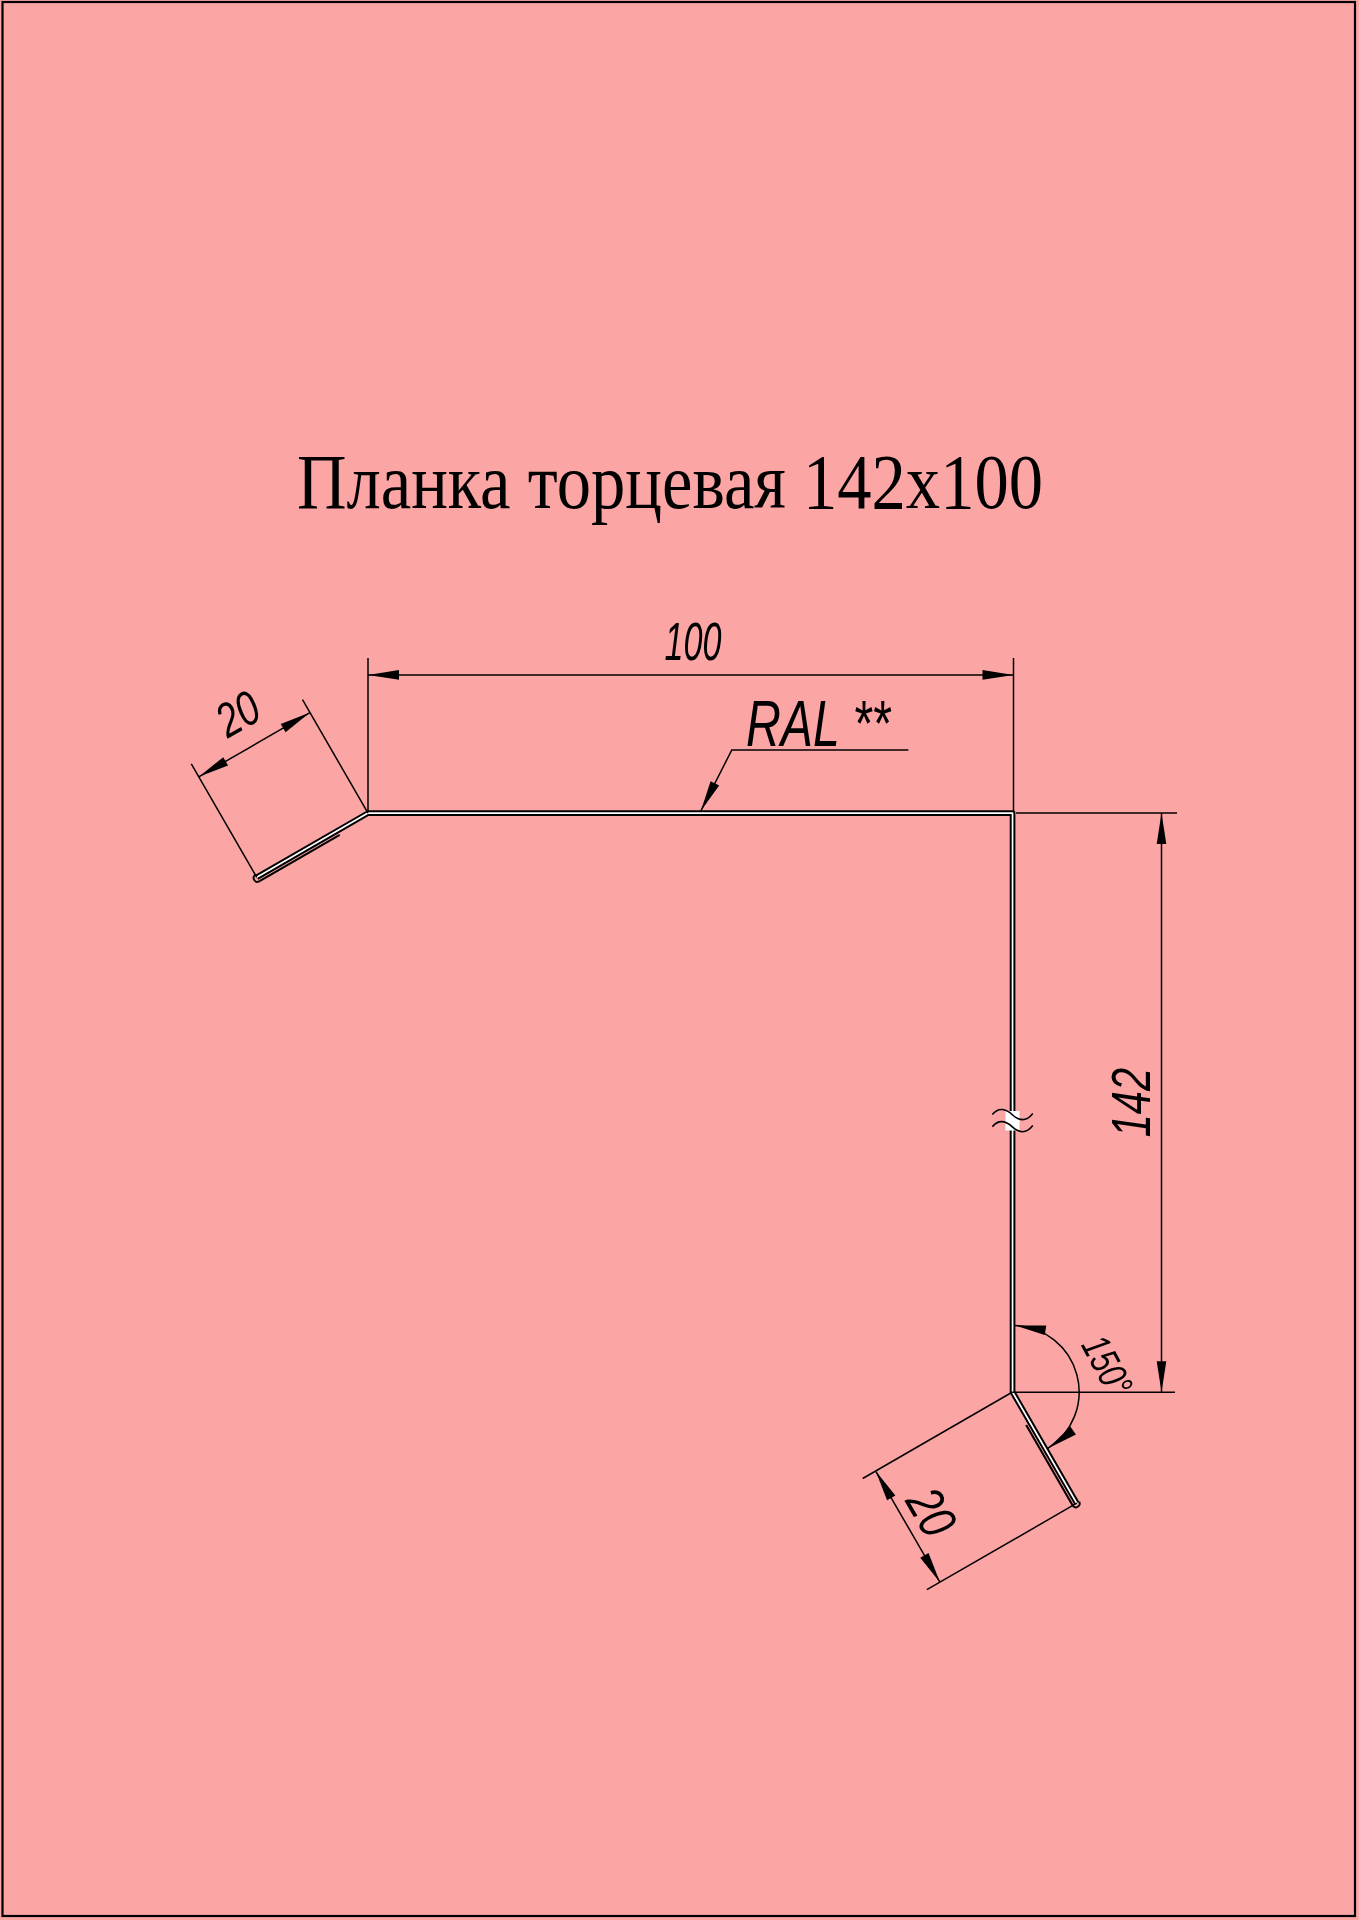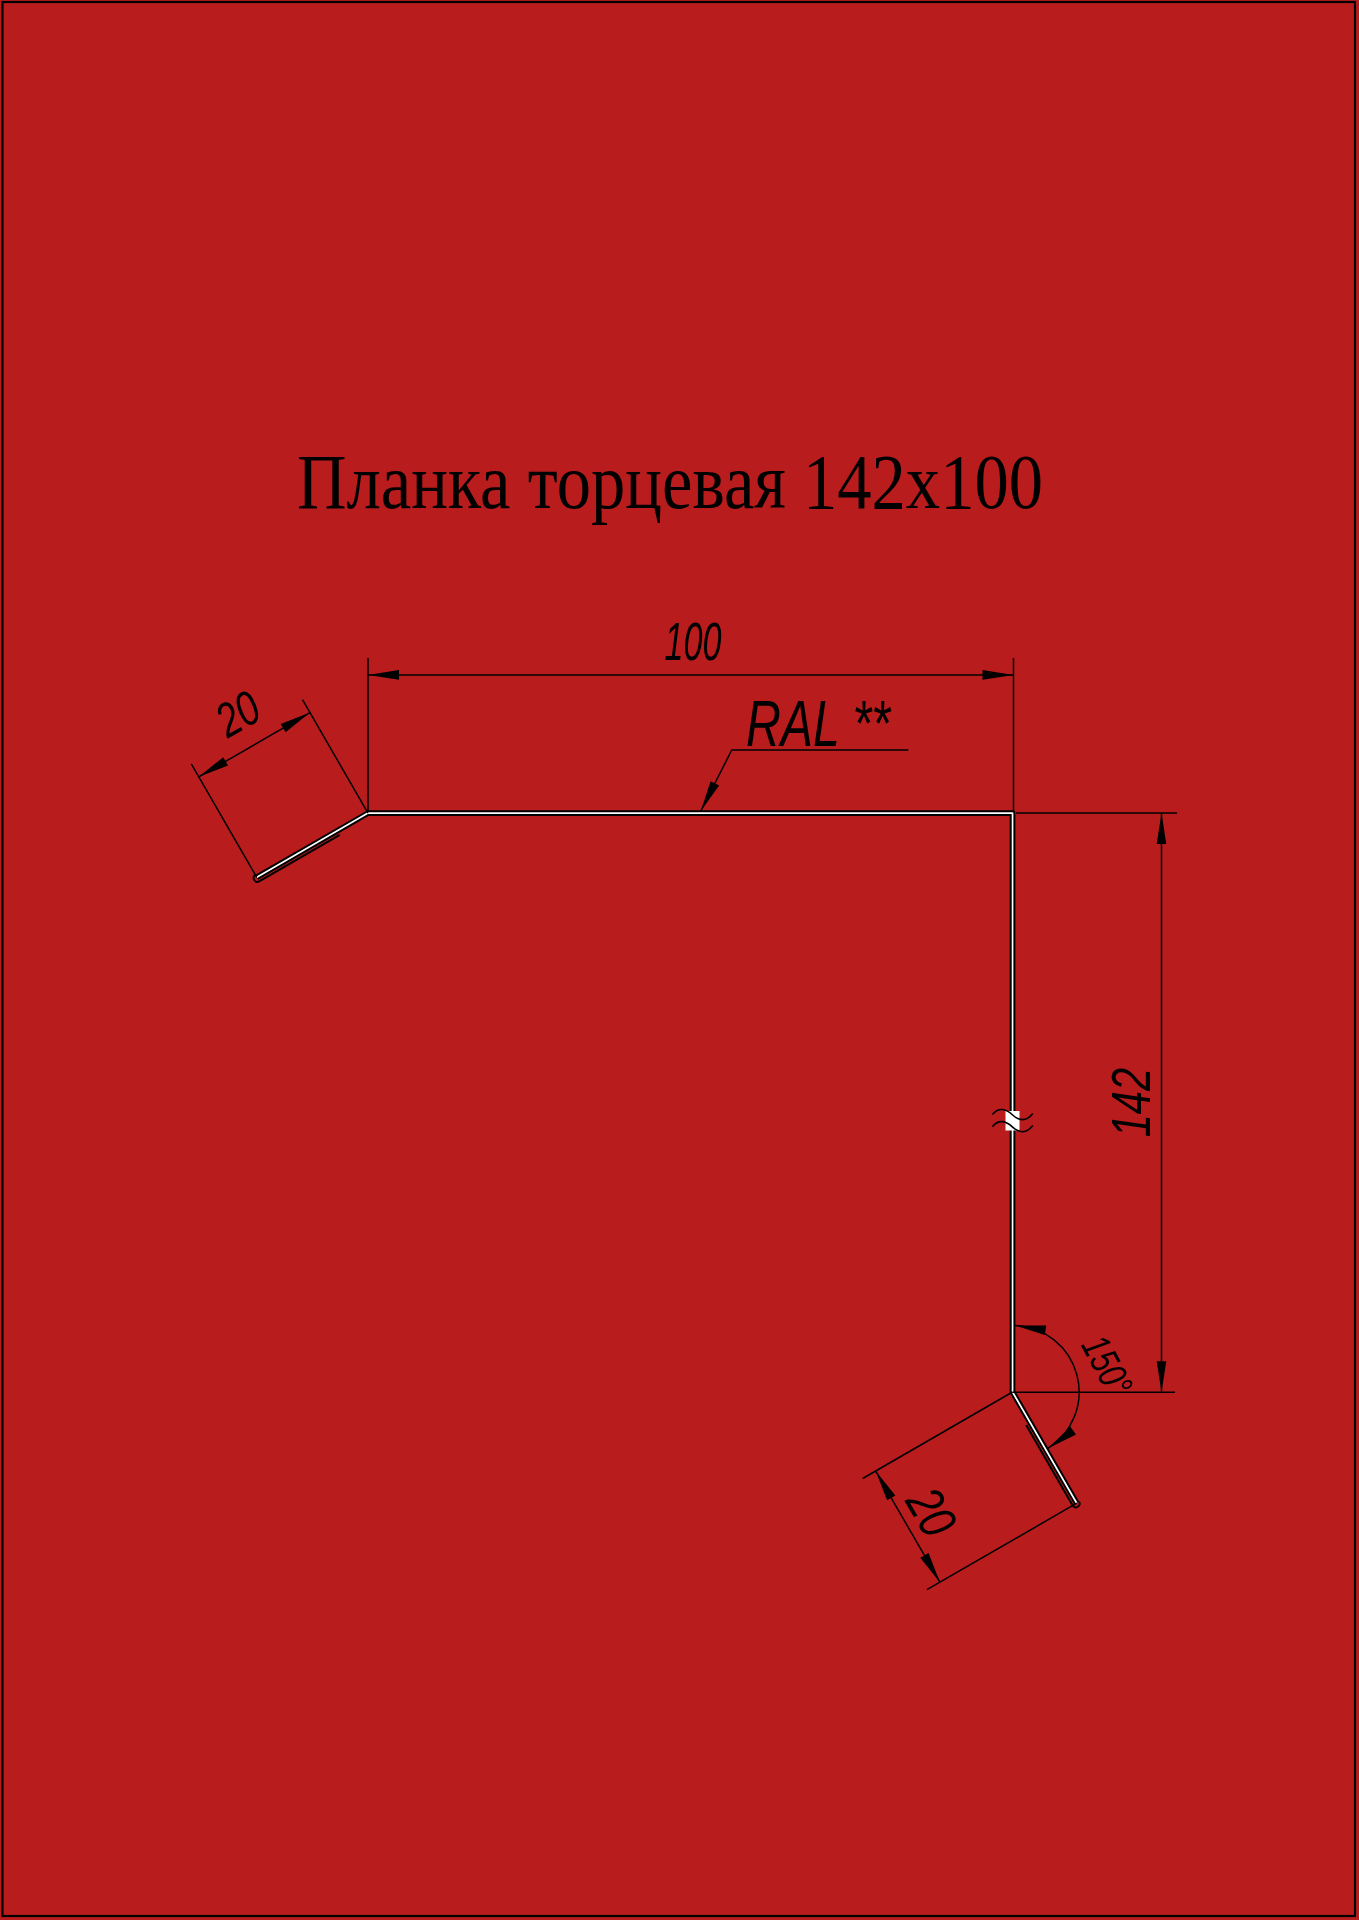--- a/index.html
+++ b/index.html
@@ -1,16 +1,16 @@
 <!DOCTYPE html>
 <html><head>
 <meta charset="utf-8">
 <style>
   html,body{margin:0;padding:0;background:#fff;}
-  #page{position:relative;width:1359px;height:1920px;background:#b91c1c;overflow:hidden;}
+  #page{position:relative;width:1359px;height:1920px;background:#fca5a5;overflow:hidden;}
   svg{display:block;}
 </style>
 </head>
 <body>
 
 <div id="page">
 <svg width="1359" height="1920" viewBox="0 0 1359 1920" font-family="Liberation Sans, sans-serif" fill="none" stroke="none">
   <defs>
     <polygon id="ah" points="0,0 -31,4.8 -31,-4.8" fill="#000" stroke="none"></polygon>
   </defs>

